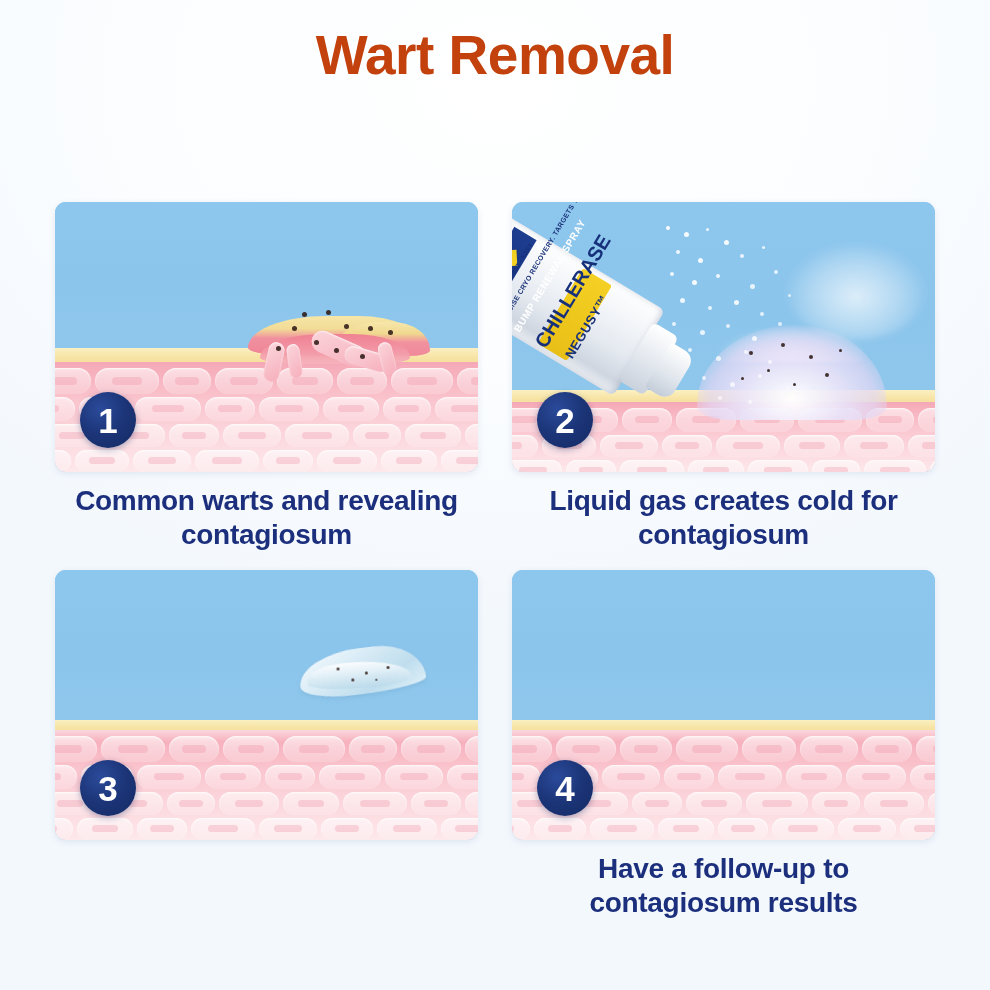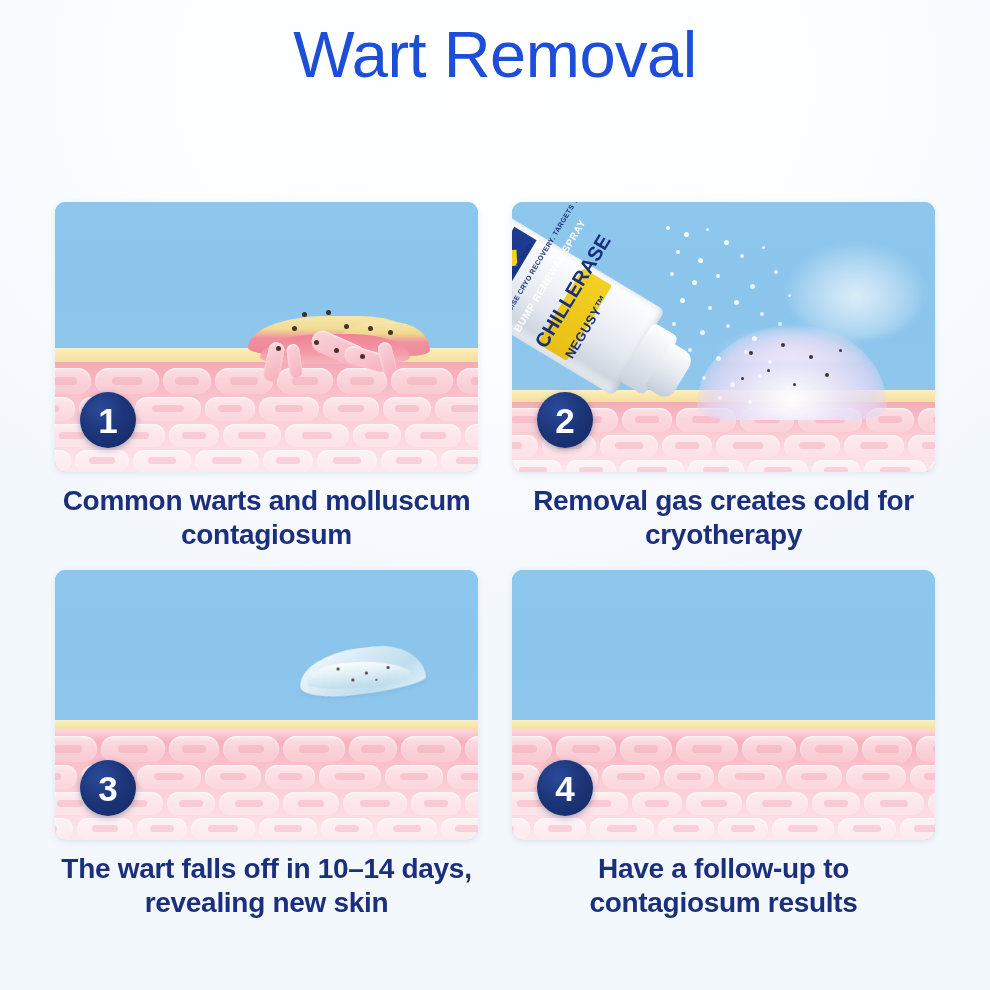--- a/index.html
+++ b/index.html
@@ -10,22 +10,22 @@
       radial-gradient(ellipse 70% 55% at 50% 8%, #ffffff 0%, #fbfdff 55%, #f3f8fd 100%),
       linear-gradient(160deg,#ffffff 0%,#f6fafe 55%,#eef5fb 100%);
   }
   .page{position:relative;width:990px;height:990px;}
 
   
   .title-block{
     position:absolute;left:0;right:0;top:24px;text-align:center;
   }
   .title-line1{
-    font-size:65px;line-height:62px;font-weight:normal;
-    color:#1d4ed8;letter-spacing:-0.5px;
+    font-size:55px;line-height:62px;font-weight:bold;
+    color:#c2410c;letter-spacing:-0.5px;
     font-family:"Liberation Sans", sans-serif;
   }
   .title-line2{
     font-size:69px;line-height:78px;font-weight:bold;
     color:#ce9a2b;letter-spacing:-1.5px;margin-top:-2px;
     font-family:"Liberation Sans", sans-serif;
   }
 
   
   .grid{
@@ -284,21 +284,21 @@
           <div class="dot" style="left:28px;top:44px;"></div>
           <div class="dot" style="left:86px;top:46px;"></div>
           <div class="dot" style="left:112px;top:52px;"></div>
           <div class="dot" style="left:66px;top:38px;"></div>
         </div>
 
         <div class="badge">
           <span>1</span>
         </div>
       </div>
-      <div class="caption">Common warts and molluscum contagiosum</div>
+      <div class="caption">Common warts and revealing contagiosum</div>
     </div>
 
     <div class="cell">
       <div class="panel">
         <div class="sky" style="height:196px"></div>
         <div class="epidermis" style="top:188px;height:16px"></div>
         <div class="dermis" style="top:200px"></div>
         <div class="cells">
           <div class="crow" style="top:206px;height:24px">
             <div class="cellbrick" style="width:56px"></div>
@@ -393,21 +393,21 @@
           <div class="vt prod-txt">CHILLERASE</div>
           <div class="vt sub-txt">BUMP RENEWAL SPRAY</div>
           <div class="vt feat-txt">• PRECISION • FAST • EASY</div>
           <div class="vt desc-txt">PRECISE CRYO RECOVERY. TARGETS THE ROOT OF WARTS</div>
         </div>
 
         <div class="badge">
           <span>2</span>
         </div>
       </div>
-      <div class="caption">Removal gas creates cold for cryotherapy</div>
+      <div class="caption">Liquid gas creates cold for contagiosum</div>
     </div>
 
     <div class="cell">
       <div class="panel">
         <div class="sky" style="height:156px"></div>
         <div class="epidermis" style="top:150px;height:14px"></div>
         <div class="dermis" style="top:160px"></div>
         <div class="healed-ridge" style="top:160px"></div>
         <div class="cells">
           <div class="crow" style="top:166px;height:26px">
@@ -458,21 +458,20 @@
           <div class="dot" style="left:58px;top:10px;width:3px;height:3px;"></div>
           <div class="dot" style="left:80px;top:6px;width:3px;height:3px;"></div>
           <div class="dot" style="left:44px;top:16px;width:3px;height:3px;"></div>
           <div class="dot" style="left:68px;top:18px;width:2px;height:2px;"></div>
         </div>
 
         <div class="badge">
           <span>3</span>
         </div>
       </div>
-      <div class="caption">The wart falls off in 10–14 days, revealing new skin</div>
     </div>
 
     <div class="cell">
       <div class="panel">
         <div class="sky" style="height:156px"></div>
         <div class="epidermis" style="top:150px;height:14px"></div>
         <div class="dermis" style="top:160px"></div>
         <div class="healed-ridge" style="top:160px"></div>
         <div class="cells">
           <div class="crow" style="top:166px;height:26px">

